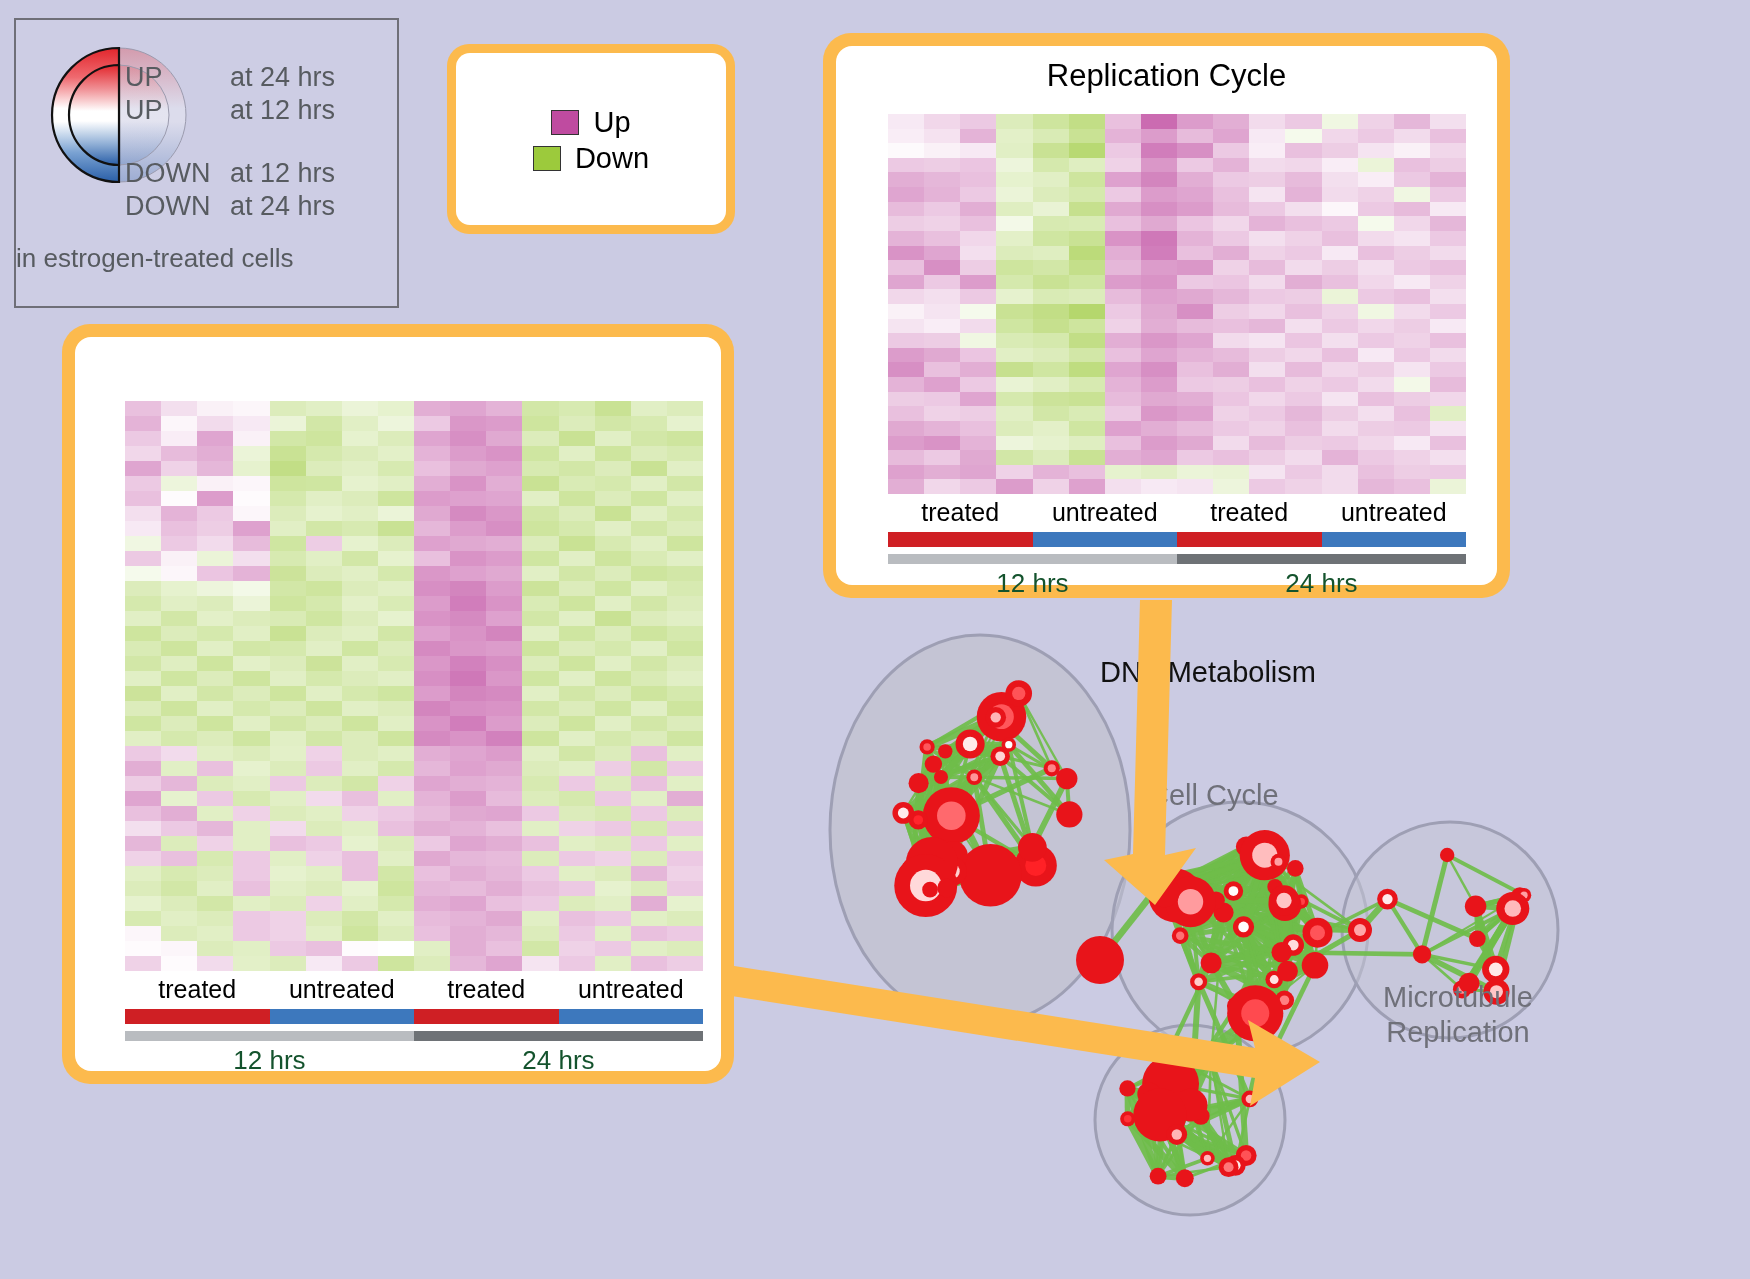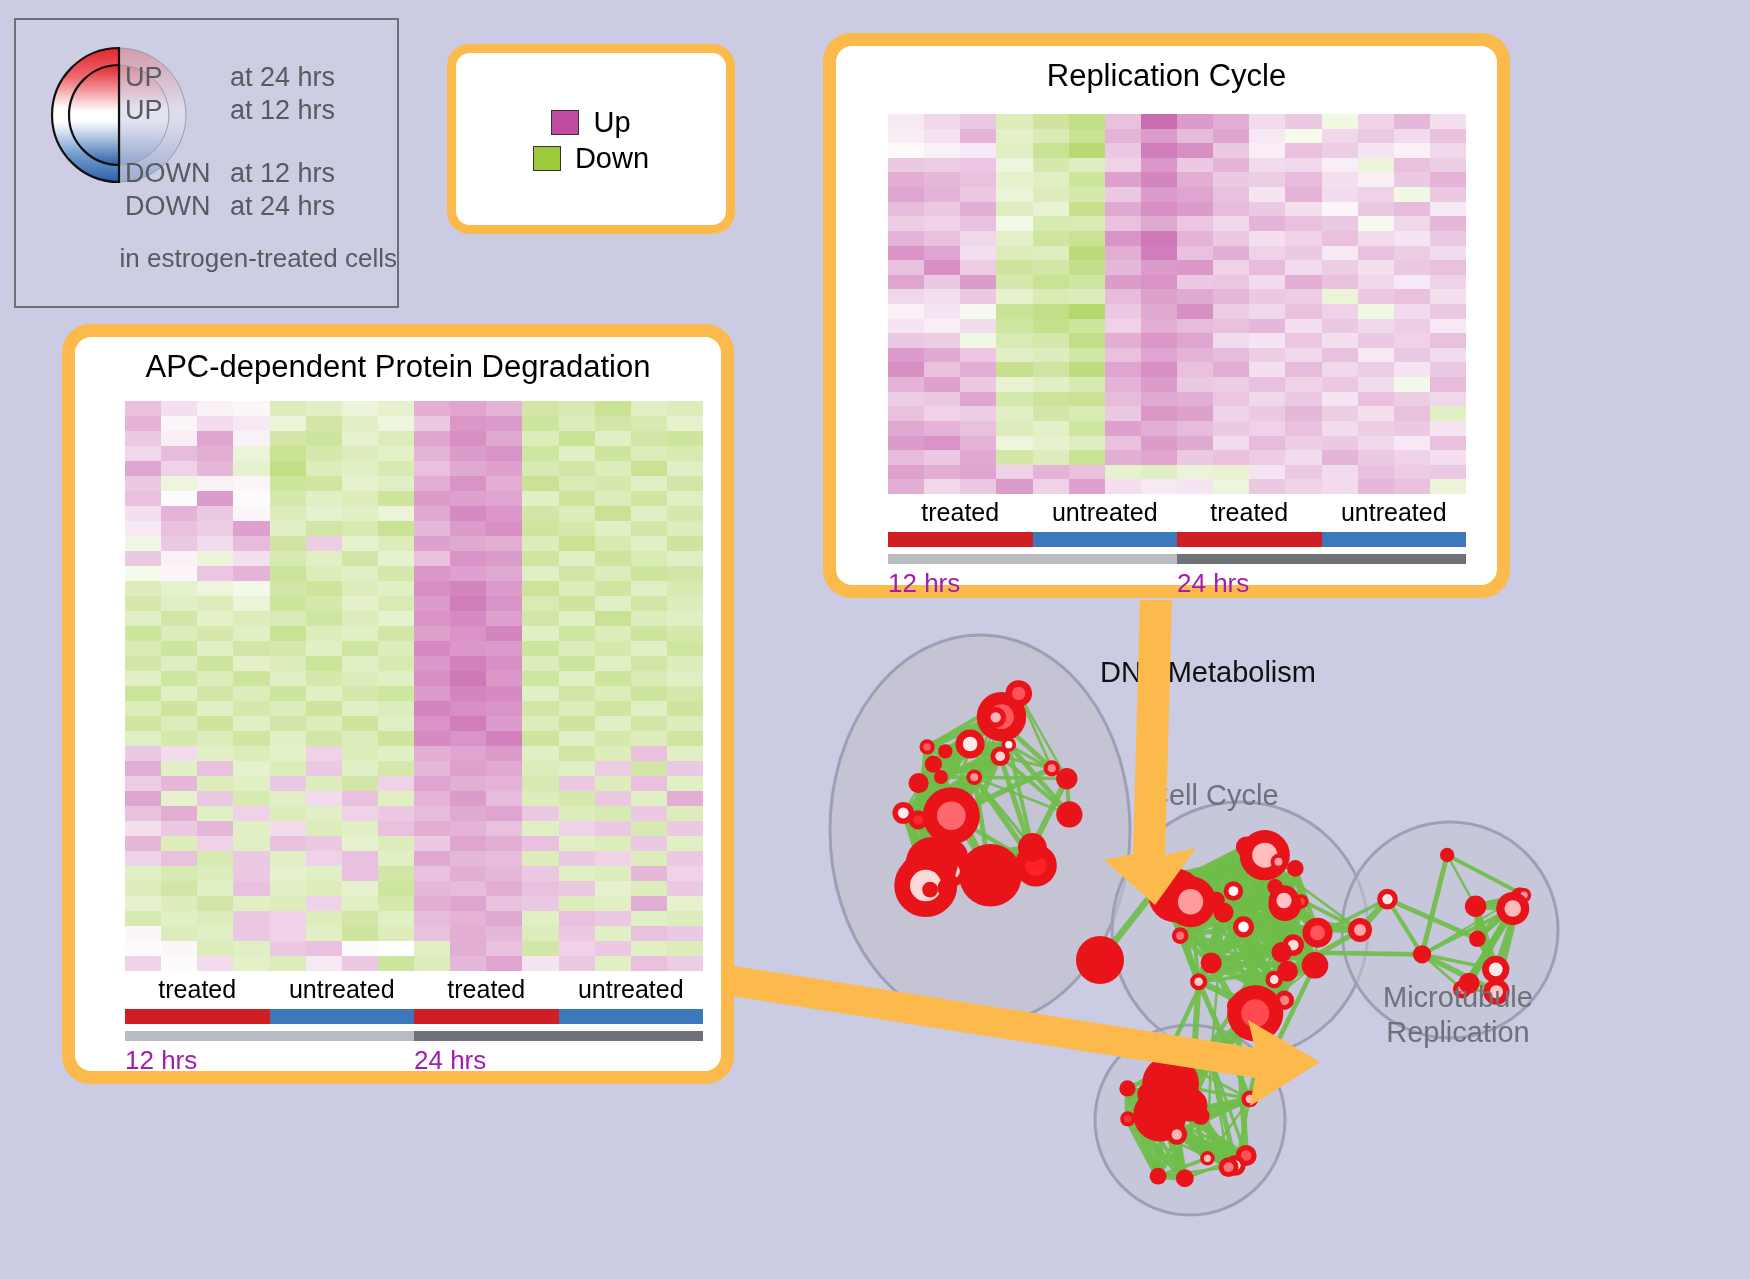--- a/index.html
+++ b/index.html
@@ -16,21 +16,21 @@
   #wheel-legend{
     position:absolute;left:14px;top:18px;width:385px;height:290px;
     background:#cdcde4;border:2px solid #6f6f78;box-sizing:border-box;
   }
   #wheel-wrap{position:absolute;left:28px;top:20px;width:150px;height:205px;}
   .wheel-svg{position:absolute;left:0;top:0;}
   .wheel-row{position:absolute;color:#575b60;font-size:27px;white-space:nowrap;}
   .wheel-row .w-key{display:inline-block;}
   .wheel-row .w-time{display:inline-block;}
   #wl-cap{
-    position:absolute;left:0;right:0;top:222px;text-align:right;
+    position:absolute;left:0;right:0;top:222px;text-align:left;
     color:#575b60;font-size:26px;line-height:1.25;
   }
 
   
   #est-key{
     position:absolute;left:447px;top:44px;width:288px;height:190px;
     background:#fcba4d;border-radius:22px;padding:9px;box-sizing:border-box;
   }
   #est-key-inner{
     width:100%;height:100%;background:#fff;border-radius:14px;
@@ -54,21 +54,21 @@
   .axis-labels{position:absolute;display:flex;}
   .axis-labels span{flex:1;text-align:center;font-size:25px;color:#000;}
 
   .cond-bar{position:absolute;display:flex;height:15px;}
   .cond-bar i{flex:1;display:block;}
 
   .time-bar{position:absolute;display:flex;height:10px;}
   .time-bar i{flex:1;display:block;}
 
   .time-labels{position:absolute;display:flex;}
-  .time-labels span{flex:1;text-align:left;font-size:26px;color:#a21caf;}
+  .time-labels span{flex:1;text-align:center;font-size:26px;color:#14532d;}
 
   
   #network{position:absolute;left:800px;top:600px;width:950px;height:679px;}
   .cluster-label{position:absolute;font-size:29px;white-space:pre-line;line-height:1.2;}
 
   
   #arrows{position:absolute;left:0;top:0;width:1750px;height:1279px;pointer-events:none;}
 </style>
 </head>
 <body>
@@ -597,21 +597,20 @@
 
       <div class="time-labels" id="tl-rf" style="left:52px;top:522px;width:578px;">
         <span>12 hrs</span>
         <span>24 hrs</span>
       </div>
     </div>
   </div>
 
   <div class="opanel" id="panel-apc" style="left:62px;top:324px;width:672px;height:760px;">
     <div class="opanel-in">
-      <div class="panel-title">APC-dependent Protein Degradation</div>
 
       <div class="hm" id="hm-apc" style="left: 50px; top: 64px; width: 578px; height: 570px; grid-template-columns: repeat(16, 1fr); grid-template-rows: repeat(38, 1fr);">
           <div style="background:rgb(233,192,222)"></div>
           <div style="background:rgb(243,223,238)"></div>
           <div style="background:rgb(250,241,247)"></div>
           <div style="background:rgb(252,246,250)"></div>
           <div style="background:rgb(220,236,187)"></div>
           <div style="background:rgb(225,239,197)"></div>
           <div style="background:rgb(235,244,216)"></div>
           <div style="background:rgb(230,242,206)"></div>

